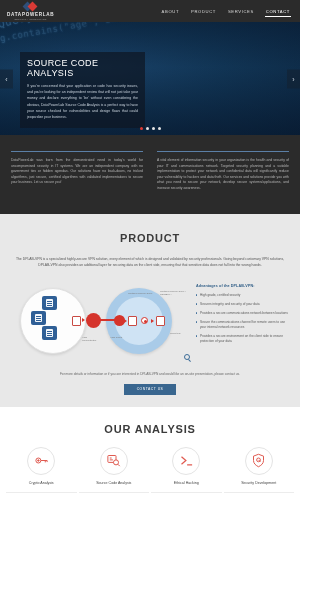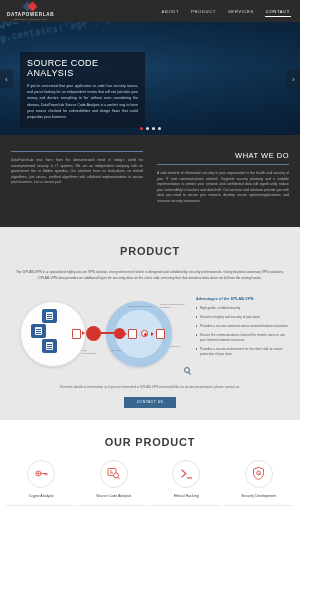--- a/index.html
+++ b/index.html
@@ -258,21 +258,20 @@
     <span class="dot"></span>
   </div>
 </section>
 
 <section class="about">
   <div class="about-col">
     <div class="about-rule"></div>
     <p class="about-p">DataPowerLab was born from the demonstrated need in today's world for uncompromised security in IT systems. We are an independent company with no government ties or hidden agendas. Our solutions have no back-doors, no tricked algorithms, just secure, certified algorithms with validated implementations to secure your business. Let us secure you!</p>
   </div>
   <div class="about-col right">
-    <h2 class="about-h">WHAT WE DO</h2>
     <div class="about-rule"></div>
     <p class="about-p">A vital element of information security in your organization is the health and security of your IT and communications network. Targeted security planning and a suitable implementation to protect your network and confidential data will significantly reduce your vulnerability to hackers and data theft. Our services and solutions provide you with what you need to secure your network, develop secure systems/applications, and increase security awareness.</p>
   </div>
 </section>
 
 <section class="product">
   <h2 class="sec-title">PRODUCT</h2>
   <p class="product-intro">The DPLAB-VPN is a specialized highly-secure VPN solution, every element of which is designed and validated by security professionals. Going beyond customary VPN solutions, DPLAB-VPN also provides an additional layer for securing data on the client side, ensuring that that sensitive data does not fall into the wrong hands.</p>
 
   <div class="product-body">
@@ -321,21 +320,21 @@
         <li>Provides a secure environment on the client side to ensure protection of your data</li>
       </ul>
     </div>
   </div>
 
   <p class="product-foot">For more details or information or if you are interested in DPLAB-VPN and would like an on-site presentation, please contact us.</p>
   <button class="btn-contact">CONTACT US</button>
 </section>
 
 <section class="services">
-  <h2 class="sec-title">OUR PRODUCT</h2>
+  <h2 class="sec-title">OUR ANALYSIS</h2>
   <div class="svc-grid">
 
     <div class="svc">
       <div class="svc-ico">
         <svg viewBox="0 0 24 24" fill="none" stroke="#e05a50" stroke-width="1.6">
           <circle cx="7" cy="12" r="4"></circle>
             <circle cx="7" cy="12" r="1.2" fill="#e05a50"></circle>
           <path d="M11 12h10M18 12v3M21 12v2.5"></path>
         </svg>
       </div>

